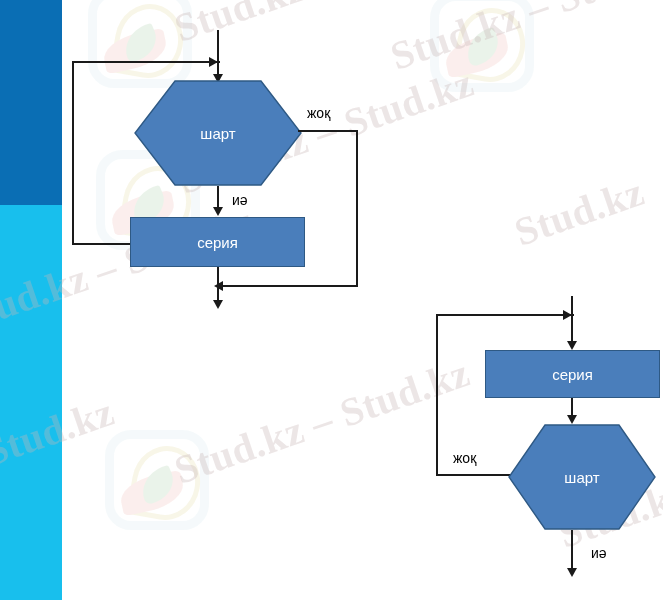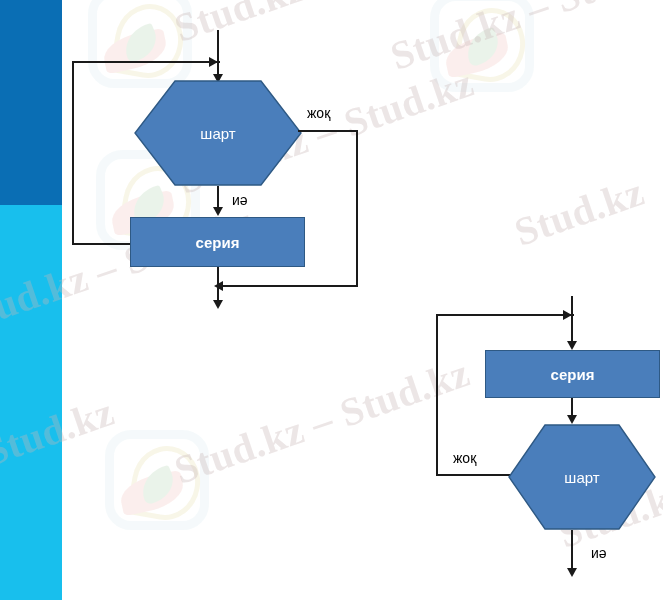--- a/index.html
+++ b/index.html
@@ -44,21 +44,21 @@
   .wm-logo .leafC{
     position:absolute;left:34%;top:40%;width:34%;height:30%;
     background:#bcd9bc;border-radius:80% 10% 70% 20%;transform:rotate(-22deg);
   }
 
   
   .shape{position:absolute;box-sizing:border-box;}
   .proc{
     background:#4a7ebb;border:1px solid #2e5984;
     display:flex;align-items:center;justify-content:center;
-    color:#ffffff;font-weight:bold;font-size:15px;
+    color:#ffffff;font-weight:normal;font-size:15px;
   }
   .hexwrap{position:absolute;}
   .hexwrap svg{position:absolute;left:0;top:0;display:block;}
   .hexlabel{
     position:absolute;left:0;top:0;width:100%;height:100%;
     display:flex;align-items:center;justify-content:center;
     color:#ffffff;font-size:15px;font-weight:normal;
   }
   .lbl{
     position:absolute;color:#000000;font-size:14px;white-space:nowrap;

